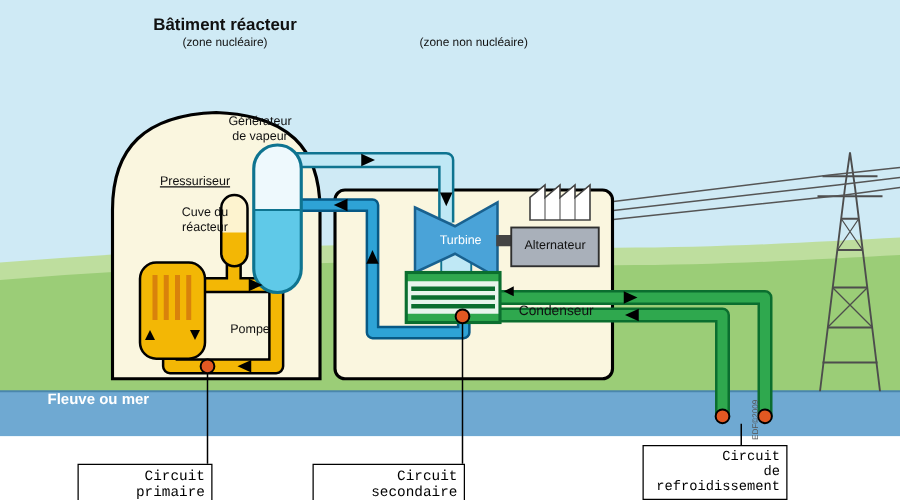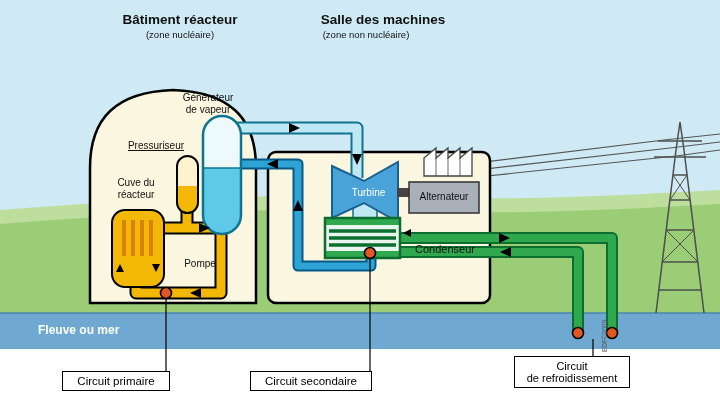--- a/index.html
+++ b/index.html
@@ -9,21 +9,21 @@
   }
   #scene svg{position:absolute;left:0;top:0;z-index:1;}
   .lbl{position:absolute;z-index:3;color:#111;line-height:1.18;}
   .center{text-align:center;}
   .hdr-title{font-weight:bold;font-size:13.5px;}
   .hdr-sub{font-size:9.5px;}
   .comp{font-size:10px;}
   .blk{display:block;}
   .cbox{
     position:absolute;z-index:4;background:#fff;border:1.3px solid #000;
-    text-align:center;font-size:11.5px;padding:3px 5px;color:#000;
+    text-align:right;font-size:11.5px;padding:3px 5px;color:#000;font-family:Liberation Mono, monospace;
   }
   .water-lbl{font-weight:bold;font-size:12px;color:#fff;}
   .credit{
     position:absolute;z-index:3;left:601px;top:352px;width:60px;
     font-size:6.5px;color:#555;transform:rotate(-90deg);transform-origin:0 0;
   }
 </style>
 </head>
 <body>
 
@@ -143,38 +143,37 @@
 
     <g stroke="#000" stroke-width="1.2" fill="none">
       <path d="M166,299 V372"></path>
       <path d="M370,259 V372"></path>
       <path d="M593,339 V358"></path>
     </g>
   </svg>
 
   <div class="lbl center hdr-sub" style="left:80px;top:29px;width:200px;">(zone nucléaire)</div>
   <div class="lbl center hdr-title" style="left:80px;top:12px;width:200px;">Bâtiment réacteur</div>
-  <div class="lbl center hdr-title" style="left:283px;top:12px;width:200px;">Salle des machines</div>
-  <div class="lbl center hdr-sub" style="left:266px;top:29px;width:200px;">(zone non nucléaire)</div>
+  <div class="lbl center hdr-sub" style="left:279px;top:29px;width:200px;">(zone non nucléaire)</div>
 
   <div class="lbl center comp" style="left:158px;top:92px;width:100px;">
     <span class="blk">Générateur</span>
     <span class="blk">de vapeur</span>
   </div>
   <div class="lbl center comp" style="left:106px;top:140px;width:100px;text-decoration:underline;">Pressuriseur</div>
-  <div class="lbl center comp" style="left:88px;top:177px;width:96px;">
+  <div class="lbl center comp" style="left:88px;top:165px;width:96px;padding-left:28px;">
     <span class="blk">Cuve du</span>
     <span class="blk">réacteur</span>
   </div>
   <div class="lbl center comp" style="left:155px;top:258px;width:90px;">Pompe</div>
   <div class="lbl center comp" style="left:334px;top:187px;width:69px;color:#fff;">Turbine</div>
   <div class="lbl center comp" style="left:409px;top:191px;width:70px;">Alternateur</div>
   <div class="lbl comp" style="left:415px;top:243px;width:90px;font-size:11px;">Condenseur</div>
 
-  <div class="lbl water-lbl" style="left:18px;top:323px;padding-left:20px;">Fleuve ou mer</div>
+  <div class="lbl water-lbl" style="left:18px;top:312px;padding-left:20px;">Fleuve ou mer</div>
 
   <div class="cbox" style="left:62px;top:371px;width:96px;">Circuit primaire</div>
   <div class="cbox" style="left:250px;top:371px;width:110px;">Circuit secondaire</div>
   <div class="cbox" style="left:514px;top:356px;width:104px;font-size:11px;">
     <span class="blk">Circuit</span>
     <span class="blk">de refroidissement</span>
   </div>
 
   <div class="credit">EDF©2009</div>
 

